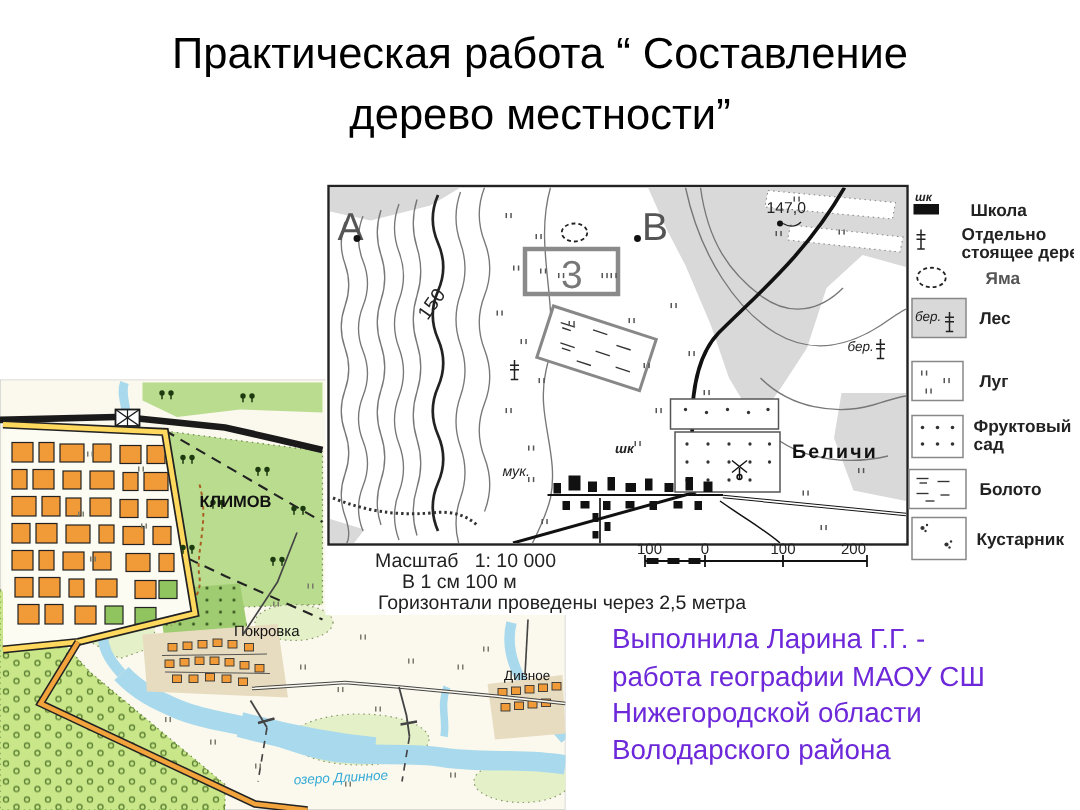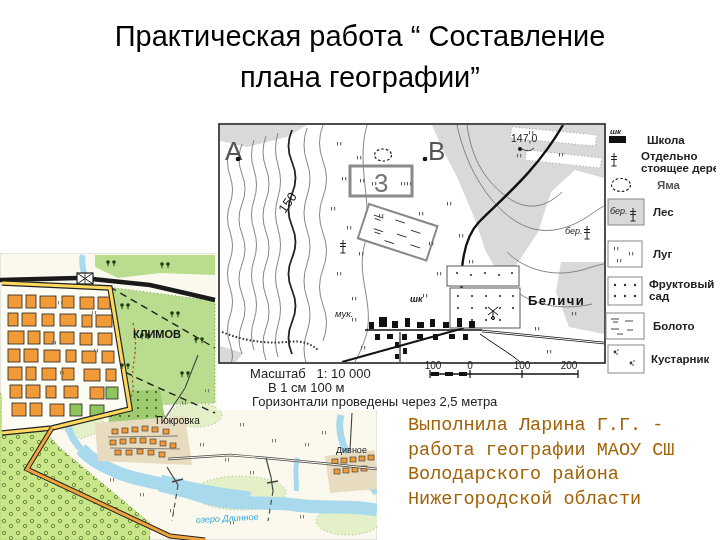--- a/index.html
+++ b/index.html
@@ -1,35 +1,35 @@
 <!DOCTYPE html>
 <html><head>
 <meta charset="utf-8">
 <style>
   html,body{margin:0;padding:0;}
   .slide{position:relative;width:720px;height:540px;background:#ffffff;overflow:hidden;
          font-family:"Liberation Sans",sans-serif;}
   .title{position:absolute;top:16px;left:0;right:0;text-align:center;
          font-size:29px;line-height:1.4;color:#000;font-weight:400;}
   .credit{position:absolute;left:408px;top:414px;width:306px;
-          font-size:18.5px;line-height:1.33;color:#a16207;font-family:Liberation Mono, monospace;}
+          font-size:18.5px;line-height:1.33;color:#6d28d9;}
   .credit div{white-space:nowrap;}
   .topo{position:absolute;left:217px;top:122px;width:499px;height:288px;background:#fff;z-index:2;}
   .cmap{position:absolute;left:0px;top:253px;width:377px;height:287px;z-index:1;}
   svg{display:block;}
   text{font-family:"Liberation Sans",sans-serif;}
 </style>
 </head>
 <body>
 
 <div class="slide">
 
   <div class="title">
     <div>Практическая работа “ Составление</div>
-    <div>плана географии”</div>
+    <div>дерево местности”</div>
   </div>
 
   <div class="cmap">
   <svg width="377" height="287" viewBox="0 0 377 287">
     <defs>
       <pattern id="pOrch" width="14" height="12" patternUnits="userSpaceOnUse">
         <circle cx="4" cy="4" r="1.7" fill="none" stroke="#5f8436" stroke-width="0.9"></circle>
         <circle cx="11" cy="9" r="1.7" fill="none" stroke="#5f8436" stroke-width="0.9"></circle>
       </pattern>
       <pattern id="pDots" width="9" height="8" patternUnits="userSpaceOnUse">
@@ -528,17 +528,17 @@
         </g>
         <text x="434" y="241" font-size="11.5" font-weight="bold" fill="#222">Кустарник</text>
       </g>
     </g>
   </svg>
   </div>
 
   <div class="credit">
     <div>Выполнила Ларина Г.Г. -</div>
     <div>работа географии МАОУ СШ</div>
+    <div>Нижегородской области</div>
     <div>Володарского района</div>
-    <div>Нижегородской области</div>
   </div>
 
 </div>
 
 </body></html>

